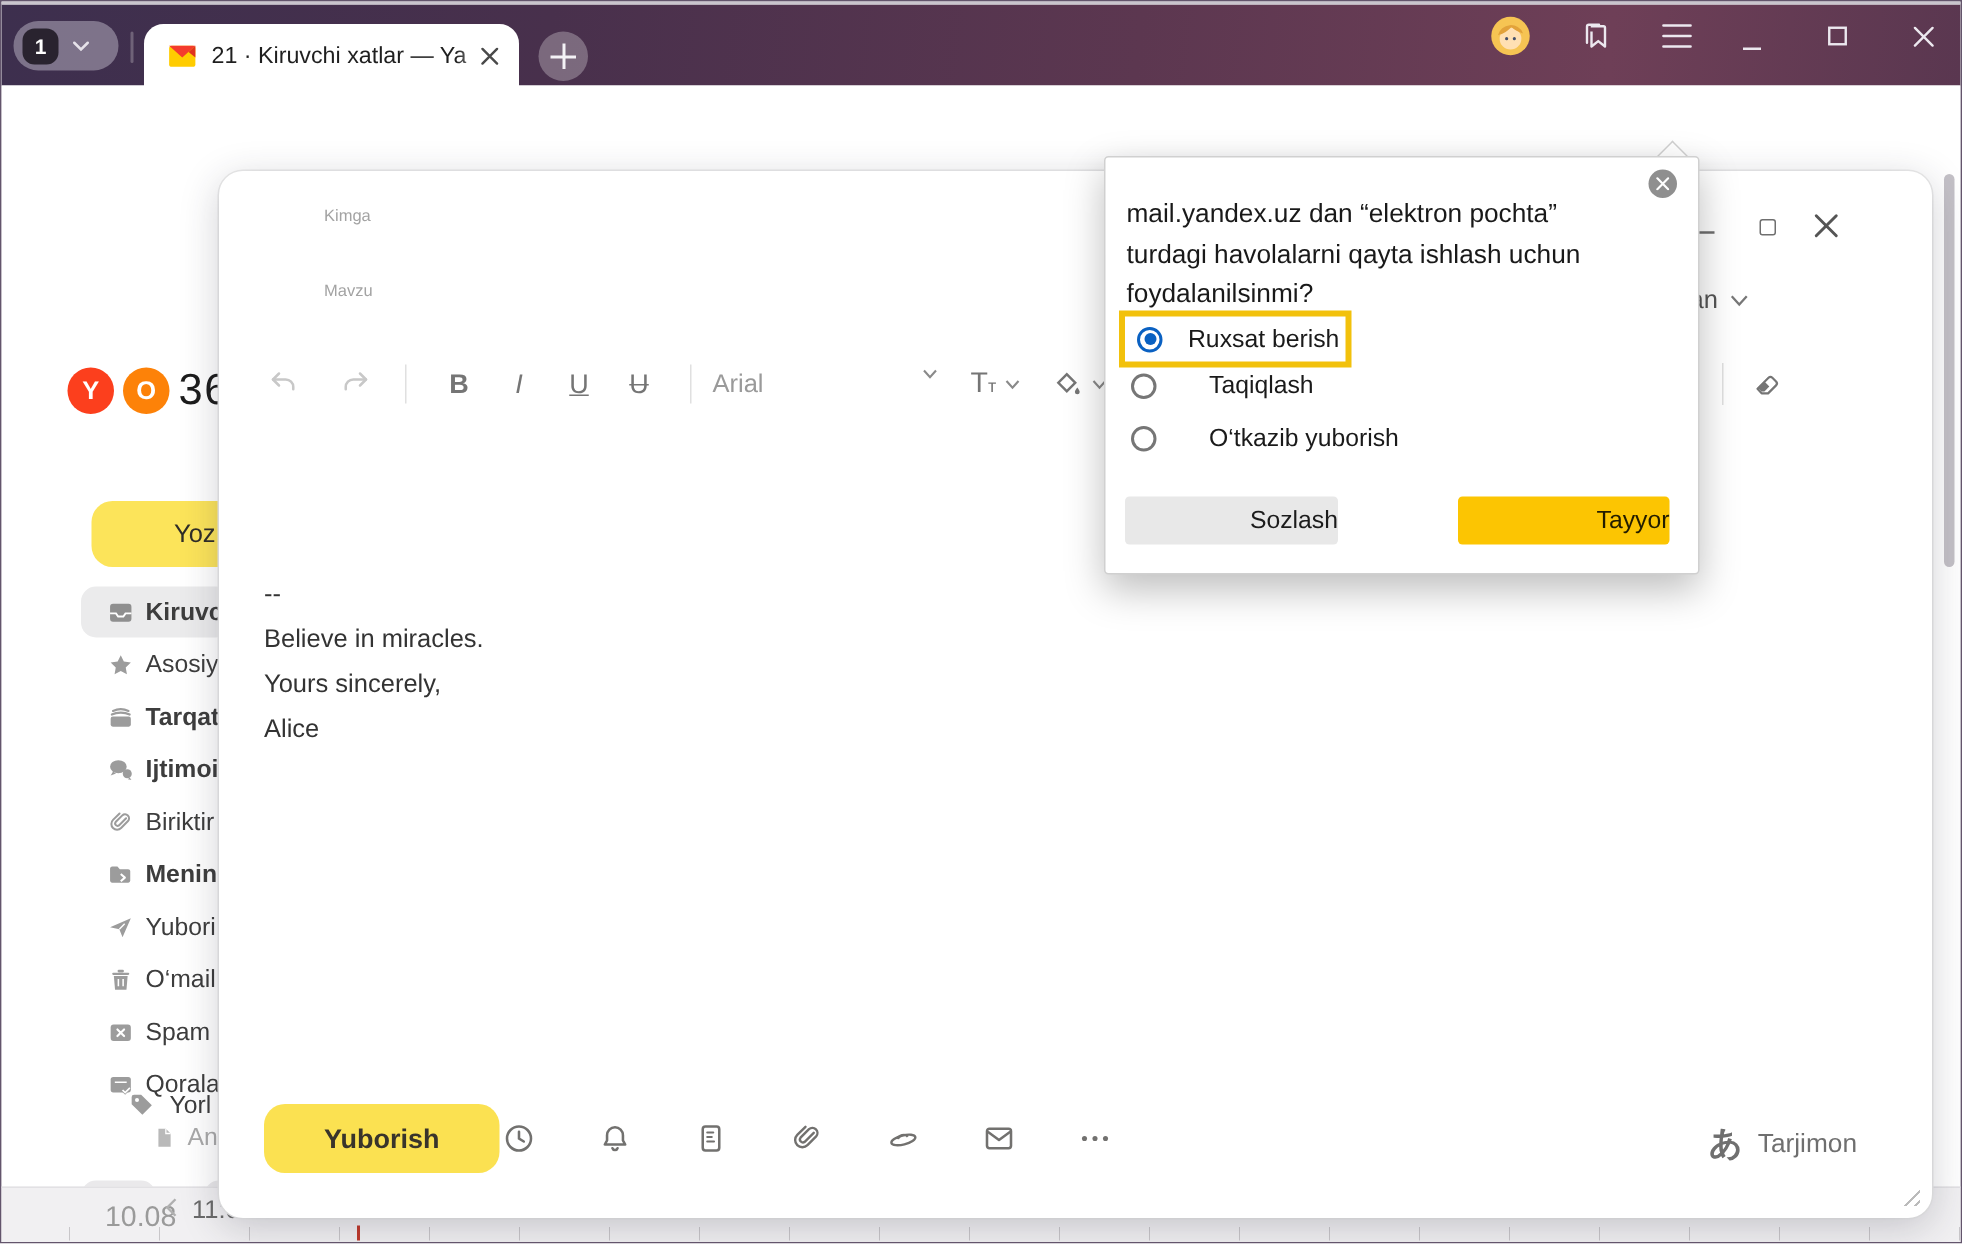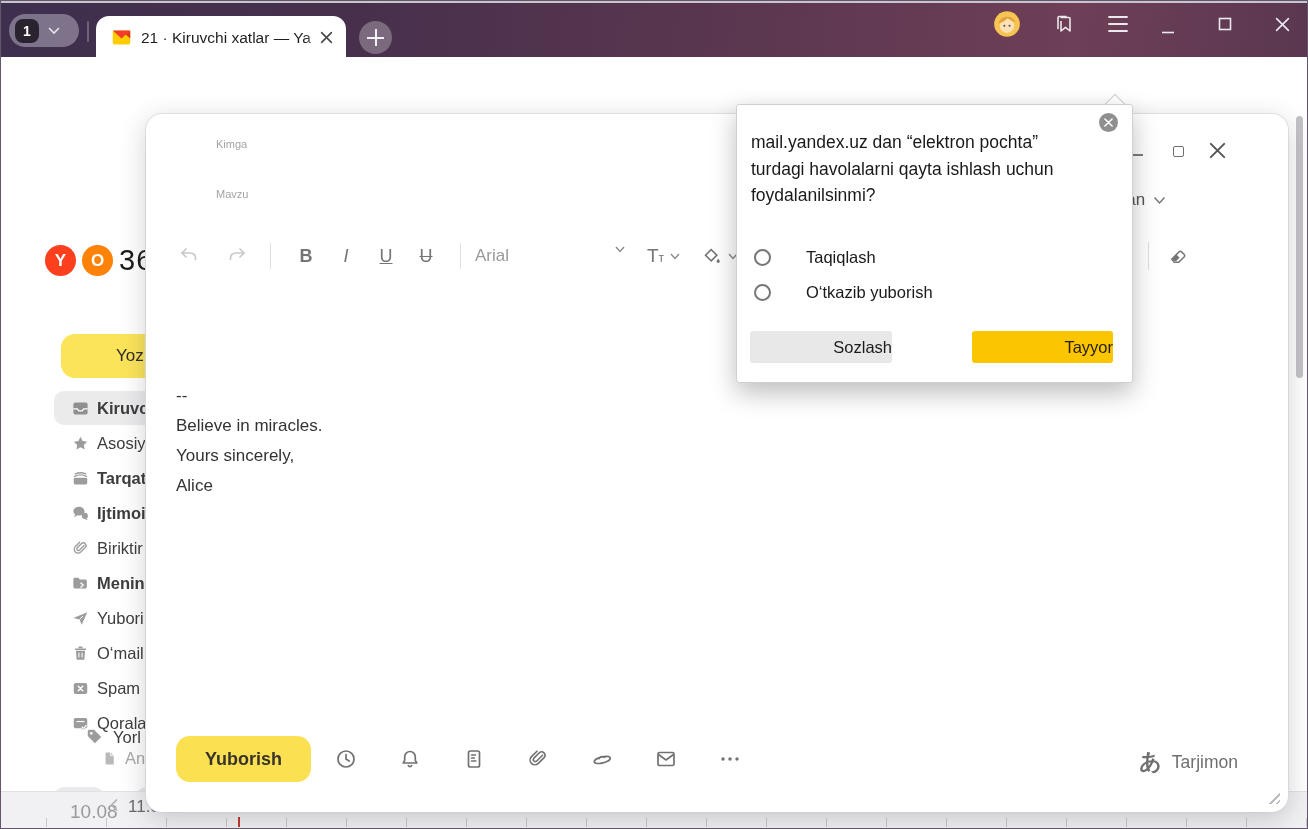--- a/index.html
+++ b/index.html
@@ -54,21 +54,21 @@
   .ticks{position:absolute;left:45px;right:0;bottom:3px;height:9px;
     background-image:repeating-linear-gradient(90deg,#c8c6c9 0 1px,transparent 1px 60px);}
   .redtick{position:absolute;left:237px;bottom:3px;width:2px;height:10px;background:#c0392b;}
 
   
   .card{position:absolute;left:145px;top:1px;width:1142px;height:698px;background:#fff;border-radius:16px;
     box-shadow:0 6px 26px rgba(40,40,60,.22),0 0 0 1px #ececec;}
   .ph{position:absolute;left:30px;font-size:11px;color:#a3a3a3;margin-left:40px;}
   .body-line{font-size:17px;color:#333;line-height:30px;}
   .fmt-letter{font-size:18px;color:#757575;width:40px;text-align:center;}
-  .send-btn{position:absolute;left:30px;top:622px;width:135px;height:46px;border-radius:14px;background:#fbe151;
+  .send-btn{position:absolute;left:30px;top:622px;width:157px;height:46px;border-radius:14px;background:#fbe151;
     display:flex;align-items:center;justify-content:center;font-size:18px;font-weight:bold;color:#39342b;}
   .cicon{color:#72716f;}
   .resize{position:absolute;right:8px;bottom:8px;width:14px;height:14px;
     background:repeating-linear-gradient(135deg,transparent 0 3px,#bbb 3px 4.5px);
     clip-path:polygon(100% 0,100% 100%,0 100%);}
 
   
   .dialog{position:absolute;left:735px;top:-9px;width:397px;height:279px;background:#fff;border:1px solid #d0d0d0;
     border-radius:3px;box-shadow:0 10px 26px rgba(0,0,0,.26);box-sizing:border-box;}
   .dlg-caret{position:absolute;left:1106px;top:-16px;width:15px;height:15px;background:#fff;
@@ -431,20 +431,24 @@
         <svg width="9" height="9" viewBox="0 0 10 10">
             <path d="M1 1l8 8M9 1L1 9" stroke="#fff" stroke-width="1.6" stroke-linecap="round"></path>
           </svg>
       </div>
       <div class="abs" style="left:14px;top:24px">
         <div class="dlg-text">mail.yandex.uz dan “elektron pochta”</div>
         <div class="dlg-text">turdagi havolalarni qayta ishlash uchun</div>
         <div class="dlg-text">foydalanilsinmi?</div>
       </div>
 
+      <div class="hl-box">
+        <span class="radio sel"></span>
+        <span class="opt-label">Ruxsat berish</span>
+      </div>
       <div class="opt-row" style="left:17px;top:143px">
         <span class="radio"></span>
         <span class="opt-label">Taqiqlash</span>
       </div>
       <div class="opt-row" style="left:17px;top:178px">
         <span class="radio"></span>
         <span class="opt-label">O‘tkazib yuborish</span>
       </div>
 
       <div class="dlg-btn" style="left:13px;width:142px;background:#e8e8e8;color:#1c1c1c">

